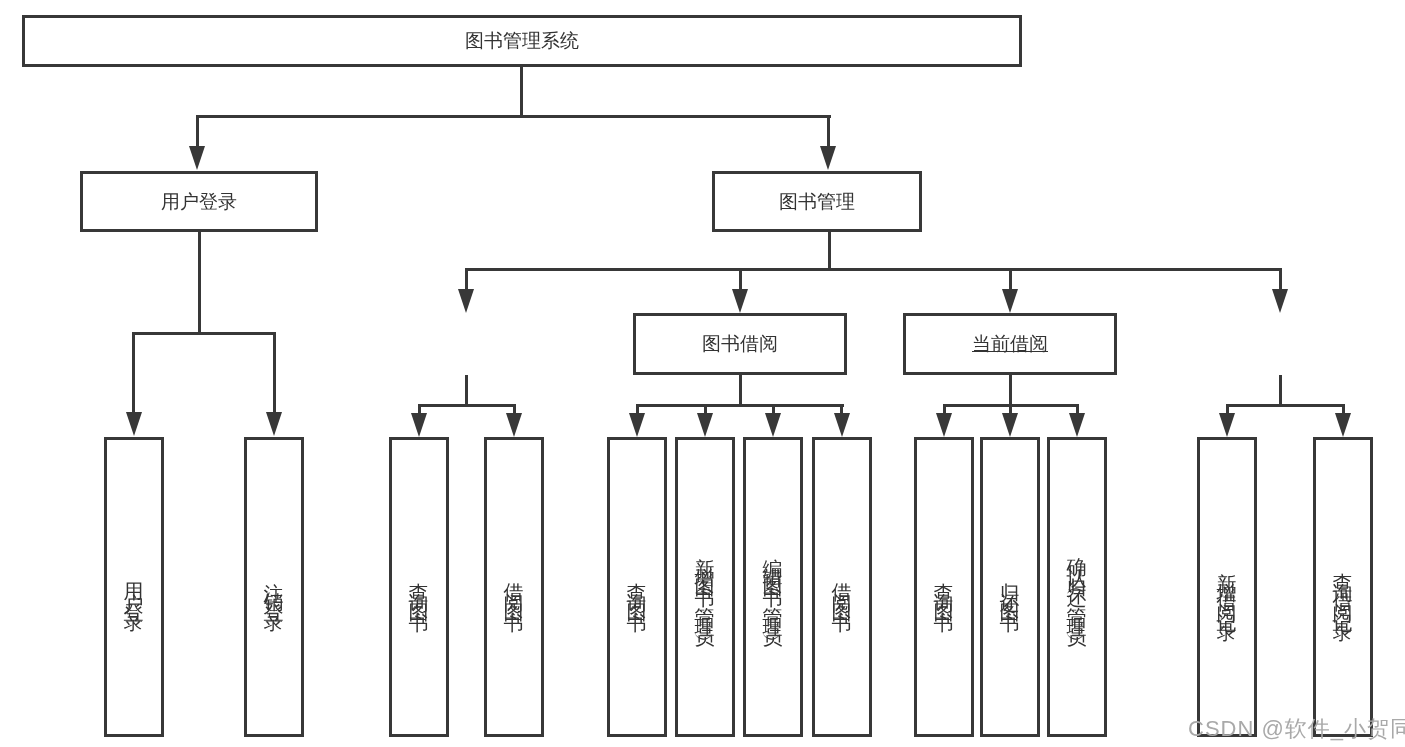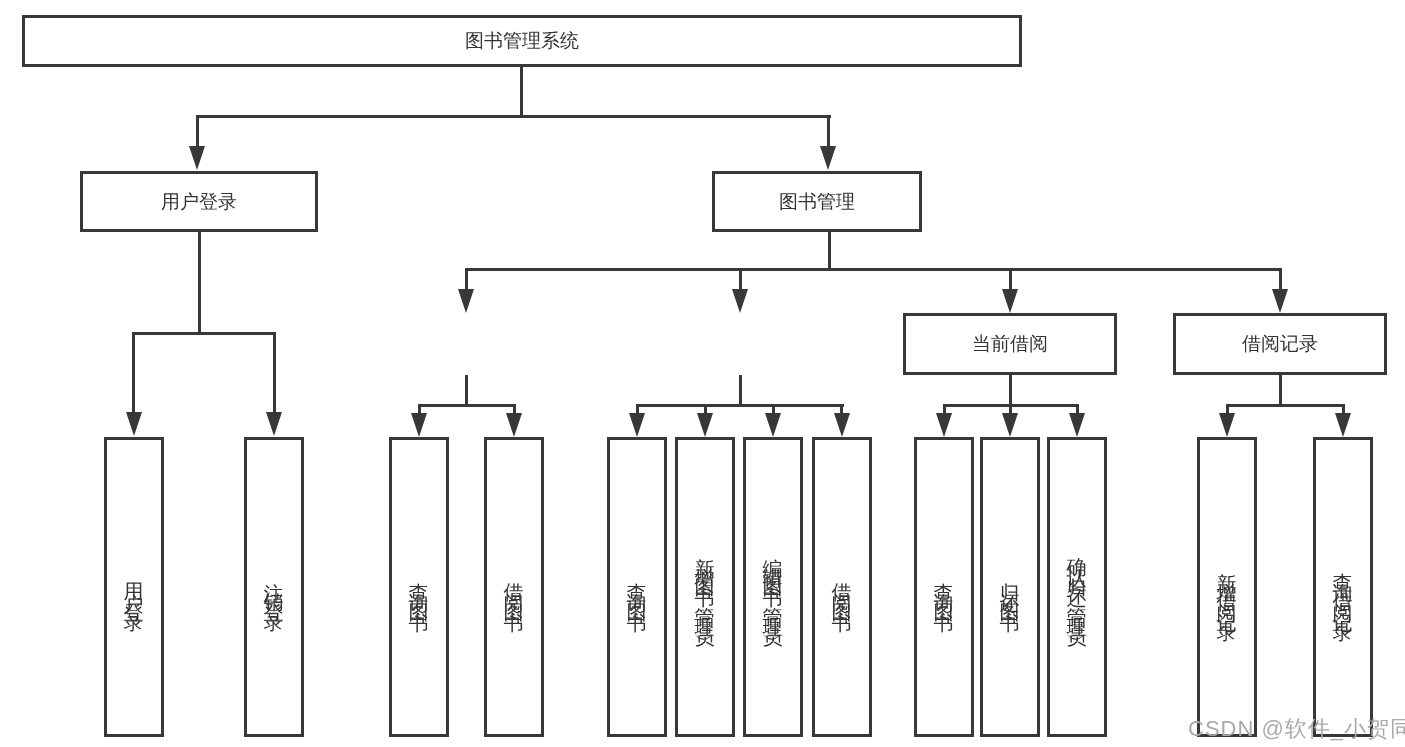--- a/index.html
+++ b/index.html
@@ -101,25 +101,25 @@
   <div class="hl" style="left:465px; top:268px; width:816px;"></div>
   <div class="vl" style="left:465px; top:268px; height:22px;"></div>
   <div class="arrow" style="left:458px; top:289px;"></div>
   <div class="vl" style="left:739px; top:268px; height:22px;"></div>
   <div class="arrow" style="left:732px; top:289px;"></div>
   <div class="vl" style="left:1009px; top:268px; height:22px;"></div>
   <div class="arrow" style="left:1002px; top:289px;"></div>
   <div class="vl" style="left:1279px; top:268px; height:22px;"></div>
   <div class="arrow" style="left:1272px; top:289px;"></div>
 
-  <div class="hnode" style="left:903px; top:313px; width:214px; height:62px;">
+  <div class="hnode" style="left:633px; top:313px; width:214px; height:62px;">
+    <span>图书借阅</span>
+  </div>
+  <div class="hnode" style="left:903px; top:313px; width:214px; height:62px;text-decoration:underline;">
     <span>当前借阅</span>
-  </div>
-  <div class="hnode" style="left:1173px; top:313px; width:214px; height:62px;">
-    <span>借阅记录</span>
   </div>
 
   <div class="vl" style="left:465px; top:375px; height:31px;"></div>
   <div class="hl" style="left:418px; top:404px; width:98px;"></div>
   <div class="vl" style="left:418px; top:404px; height:10px;"></div>
   <div class="arrow" style="left:411px; top:413px;"></div>
   <div class="vl" style="left:513px; top:404px; height:10px;"></div>
   <div class="arrow" style="left:506px; top:413px;"></div>
 
   <div class="vl" style="left:739px; top:375px; height:31px;"></div>

